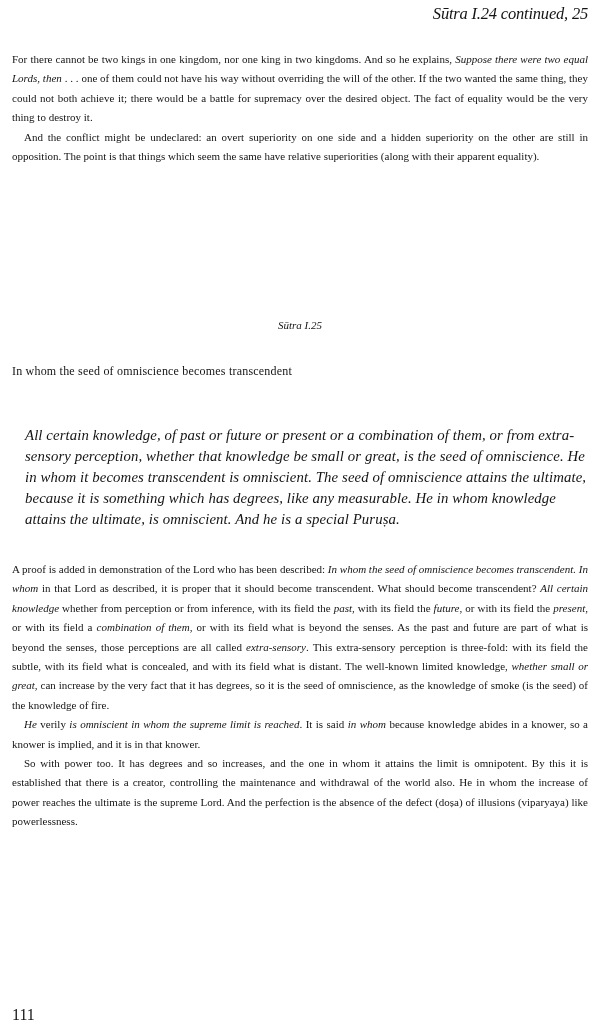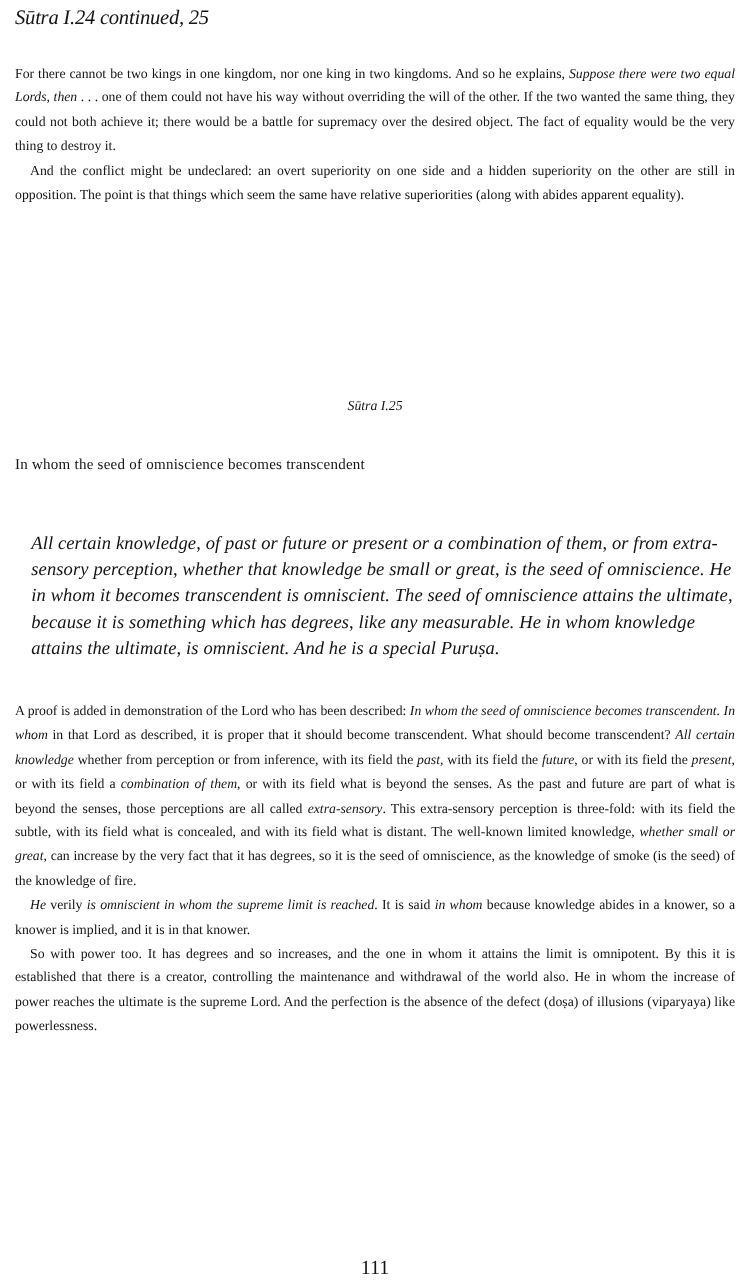--- a/index.html
+++ b/index.html
@@ -1,38 +1,38 @@
 <!DOCTYPE html>
 <html><head>
 <meta charset="utf-8">
 <style>
   html, body { margin: 0; padding: 0; background: #ffffff; }
   body { width: 600px; height: 1029px; overflow: hidden; position: relative; color: #141414; }
   .page { position: absolute; left: 12px; top: 0; width: 576px; font-family: "Liberation Serif", serif; }
-  .running-head { position: absolute; top: 4px; left: 0; width: 576px; text-align: left; font-style: italic; font-size: 16.5px; letter-spacing: -0.2px; }
+  .running-head { position: absolute; top: 4px; left: 0; width: 576px; text-align: right; font-style: italic; font-size: 16.5px; letter-spacing: -0.2px; }
   .body-text { font-size: 11px; line-height: 19.4px; text-align: justify; }
   .body-text p { margin: 0; }
   .indent { text-indent: 12px; }
   .block1 { position: absolute; top: 50px; left: 0; width: 576px; }
   .sutra-label { position: absolute; top: 319px; left: 0; width: 576px; text-align: center; font-style: italic; font-size: 11px; }
   .sutra-text { position: absolute; top: 364px; left: 0; width: 576px; text-align: left; font-size: 12px; letter-spacing: 0.2px; }
   .commentary { position: absolute; top: 425px; left: 2px; width: 574px; font-style: italic; font-size: 14.8px; line-height: 21px; text-align: left; letter-spacing: 0.1px; margin-left: 11px; }
   .block2 { position: absolute; top: 560px; left: 0; width: 576px; }
-  .folio { position: absolute; top: 1006px; left: 0; width: 576px; text-align: center; font-size: 16px; }
+  .folio { position: absolute; top: 1006px; left: 0; width: 576px; text-align: left; font-size: 16px; }
   i { font-style: italic; }
 </style>
 </head>
 <body>
 
 <div class="page">
   <div class="running-head">Sūtra I.24 continued, 25</div>
 
   <div class="body-text block1">
     <p>For there cannot be two kings in one kingdom, nor one king in two kingdoms. And so he explains, <i>Suppose there were two equal Lords, then</i> . . . one of them could not have his way without overriding the will of the other. If the two wanted the same thing, they could not both achieve it; there would be a battle for supremacy over the desired object. The fact of equality would be the very thing to destroy it.</p>
-    <p class="indent">And the conflict might be undeclared: an overt superiority on one side and a hidden superiority on the other are still in opposition. The point is that things which seem the same have relative superiorities (along with abides apparent equality).</p>
+    <p class="indent">And the conflict might be undeclared: an overt superiority on one side and a hidden superiority on the other are still in opposition. The point is that things which seem the same have relative superiorities (along with their apparent equality).</p>
   </div>
 
   <div class="sutra-label">Sūtra I.25</div>
   <div class="sutra-text">In whom the seed of omniscience becomes transcendent</div>
 
   <div class="commentary">All certain knowledge, of past or future or present or a combination of them, or from extra-sensory perception, whether that knowledge be small or great, is the seed of omniscience. He in whom it becomes transcendent is omniscient. The seed of omniscience attains the ultimate, because it is something which has degrees, like any measurable. He in whom knowledge attains the ultimate, is omniscient. And he is a special Puruṣa.</div>
 
   <div class="body-text block2">
     <p>A proof is added in demonstration of the Lord who has been described: <i>In whom the seed of omniscience becomes transcendent.</i> <i>In whom</i> in that Lord as described, it is proper that it should become transcendent. What should become transcendent? <i>All certain knowledge</i> whether from perception or from inference, with its field the <i>past</i>, with its field the <i>future</i>, or with its field the <i>present</i>, or with its field a <i>combination of them</i>, or with its field what is beyond the senses. As the past and future are part of what is beyond the senses, those perceptions are all called <i>extra-sensory</i>. This extra-sensory perception is three-fold: with its field the subtle, with its field what is concealed, and with its field what is distant. The well-known limited knowledge, <i>whether small or great</i>, can increase by the very fact that it has degrees, so it is the seed of omniscience, as the knowledge of smoke (is the seed) of the knowledge of fire.</p>
     <p class="indent"><i>He</i> verily <i>is omniscient in whom the supreme limit is reached</i>. It is said <i>in whom</i> because knowledge abides in a knower, so a knower is implied, and it is in that knower.</p>

